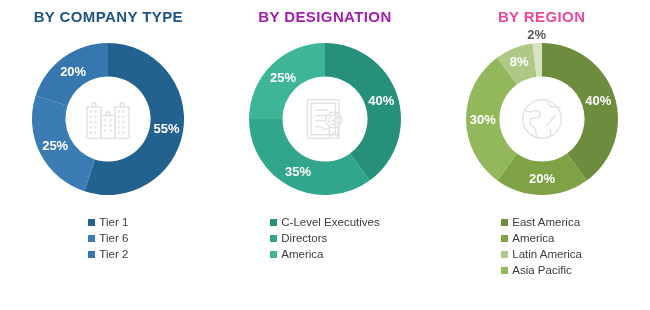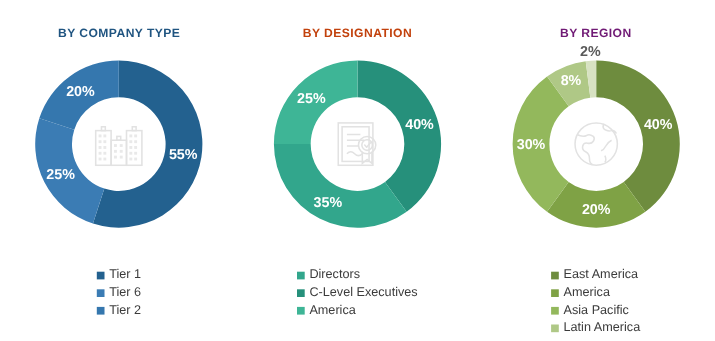--- a/index.html
+++ b/index.html
@@ -22,22 +22,22 @@
   }
   .panel {
     position: relative;
     width: 216.66px;
     height: 310px;
     display: flex;
     flex-direction: column;
     align-items: center;
   }
   .panel-title {
-    margin-top: 25px;
-    font-size: 11px;
+    margin-top: 8px;
+    font-size: 15px;
     font-weight: bold;
     letter-spacing: 0.4px;
     text-align: center;
     white-space: nowrap;
   }
   .chart-wrap {
     position: relative;
     margin-top: 4px;
     width: 180px;
     height: 180px;
@@ -48,21 +48,21 @@
   .center-icon {
     position: absolute;
     left: 50%;
     top: 50%;
     transform: translate(-50%, -50%);
     width: 56px;
     height: 56px;
     pointer-events: none;
   }
   .legend {
-    margin-top: 22px;
+    margin-top: 6px;
     display: flex;
     flex-direction: column;
     align-items: flex-start;
   }
   .legend-row {
     display: flex;
     align-items: center;
     line-height: 15px;
     height: 15px;
     margin-bottom: 1px;
@@ -154,21 +154,21 @@
           <span class="legend-label">Tier 6</span>
         </div>
         <div class="legend-row">
           <span class="swatch" style="background: rgb(53, 119, 174);"></span>
           <span class="legend-label">Tier 2</span>
         </div>
       </div>
   </div>
 
   <div class="panel">
-    <div class="panel-title" style="color: #c2410c;">BY DESIGNATION</div>
+    <div class="panel-title" style="color: #a21caf;">BY DESIGNATION</div>
     <div class="chart-wrap">
       <svg viewBox="0 0 180 180" width="180" height="180">
           <path d="M90 14 A76 76 0 0 1 134.67167917422796 151.485291572496 L115.01614033756766 124.43176328059776 A42.56 42.56 0 0 0 90 47.44 Z" fill="#26907B"></path>
           <text x="146.3786302859767" y="76.18147257345312" text-anchor="middle" class="slice-label" fill="#ffffff">40%</text>
           <path d="M134.67167917422796 151.485291572496 A76 76 0 0 1 14 90.00000000000001 L47.44 90 A42.56 42.56 0 0 0 115.01614033756766 124.43176328059776 Z" fill="#32A68C"></path>
           <text x="63.087443175439674" y="147.31886675388645" text-anchor="middle" class="slice-label" fill="#ffffff">35%</text>
           <path d="M14 90.00000000000001 A76 76 0 0 1 89.99999999999999 14 L89.99999999999999 47.44 A42.56 42.56 0 0 0 47.44 90 Z" fill="#3EB596"></path>
           <text x="48.082710011261454" y="52.58271001126147" text-anchor="middle" class="slice-label" fill="#ffffff">25%</text>
         </svg>
       <svg class="center-icon" viewBox="0 0 64 64">
@@ -181,36 +181,36 @@
           <path d="M21 42 q4 -4 8 0 q4 4 8 0"></path>
           <circle cx="42" cy="33" r="9"></circle>
           <circle cx="42" cy="33" r="5.5"></circle>
           <path d="M37 40 l0 12 l5 -4 l5 4 l0 -12"></path>
         </g>
         <path d="M39.5 33 l2 2.2 l4 -4.6" fill="none" stroke="#e2e2e2" stroke-width="1.6" stroke-linecap="round" stroke-linejoin="round"></path>
       </svg>
     </div>
     <div class="legend">
         <div class="legend-row">
+          <span class="swatch" style="background: rgb(38, 144, 123);"></span>
+          <span class="legend-label">C-Level Executives</span>
+        </div>
+        <div class="legend-row">
           <span class="swatch" style="background: rgb(50, 166, 140);"></span>
           <span class="legend-label">Directors</span>
         </div>
         <div class="legend-row">
-          <span class="swatch" style="background: rgb(38, 144, 123);"></span>
-          <span class="legend-label">C-Level Executives</span>
-        </div>
-        <div class="legend-row">
           <span class="swatch" style="background: rgb(62, 181, 150);"></span>
           <span class="legend-label">America</span>
         </div>
       </div>
   </div>
 
   <div class="panel">
-    <div class="panel-title" style="color: #701a75;">BY REGION</div>
+    <div class="panel-title" style="color: #ec4899;">BY REGION</div>
     <div class="chart-wrap">
       <svg viewBox="0 0 180 180" width="180" height="180">
           <path d="M90 14 A76 76 0 0 1 134.67167917422796 151.485291572496 L115.01614033756766 124.43176328059776 A42.56 42.56 0 0 0 90 47.44 Z" fill="#6E8C3E"></path>
           <text x="146.3786302859767" y="76.18147257345312" text-anchor="middle" class="slice-label" fill="#ffffff">40%</text>
           <path d="M134.67167917422796 151.485291572496 A76 76 0 0 1 45.32832082577205 151.485291572496 L64.98385966243235 124.43176328059776 A42.56 42.56 0 0 0 115.01614033756766 124.43176328059776 Z" fill="#7FA245"></path>
           <text x="90" y="153.78" text-anchor="middle" class="slice-label" fill="#ffffff">20%</text>
           <path d="M45.32832082577205 151.485291572496 A76 76 0 0 1 45.32832082577203 28.514708427504004 L64.98385966243234 55.568236719402236 A42.56 42.56 0 0 0 64.98385966243235 124.43176328059776 Z" fill="#93B85C"></path>
           <text x="30.72" y="94.50000000000001" text-anchor="middle" class="slice-label" fill="#ffffff">30%</text>
           <path d="M45.32832082577203 28.514708427504004 A76 76 0 0 1 80.47467424911292 14.599282700099678 L84.66581757950323 47.77559831205582 A42.56 42.56 0 0 0 64.98385966243234 55.568236719402236 Z" fill="#AFC886"></path>
           <text x="67.07320285879823" y="36.593520458879716" text-anchor="middle" class="slice-label" fill="#ffffff">8%</text>
@@ -230,23 +230,23 @@
     <div class="legend">
         <div class="legend-row">
           <span class="swatch" style="background: rgb(110, 140, 62);"></span>
           <span class="legend-label">East America</span>
         </div>
         <div class="legend-row">
           <span class="swatch" style="background: rgb(127, 162, 69);"></span>
           <span class="legend-label">America</span>
         </div>
         <div class="legend-row">
+          <span class="swatch" style="background: rgb(175, 200, 134);"></span>
+          <span class="legend-label">Latin America</span>
+        </div>
+        <div class="legend-row">
           <span class="swatch" style="background: rgb(147, 184, 92);"></span>
           <span class="legend-label">Asia Pacific</span>
         </div>
-        <div class="legend-row">
-          <span class="swatch" style="background: rgb(175, 200, 134);"></span>
-          <span class="legend-label">Latin America</span>
-        </div>
       </div>
   </div>
 
 </div>
 
 </body></html>

